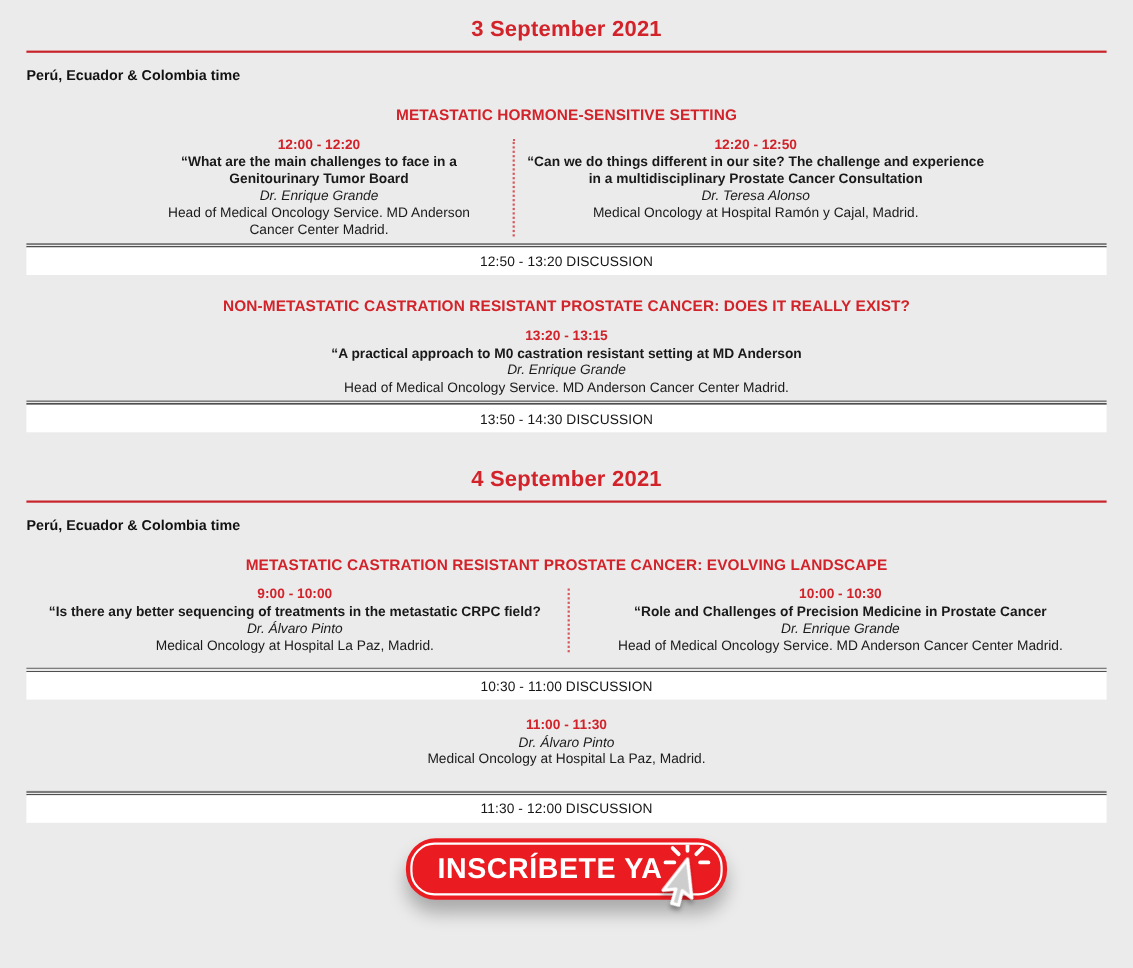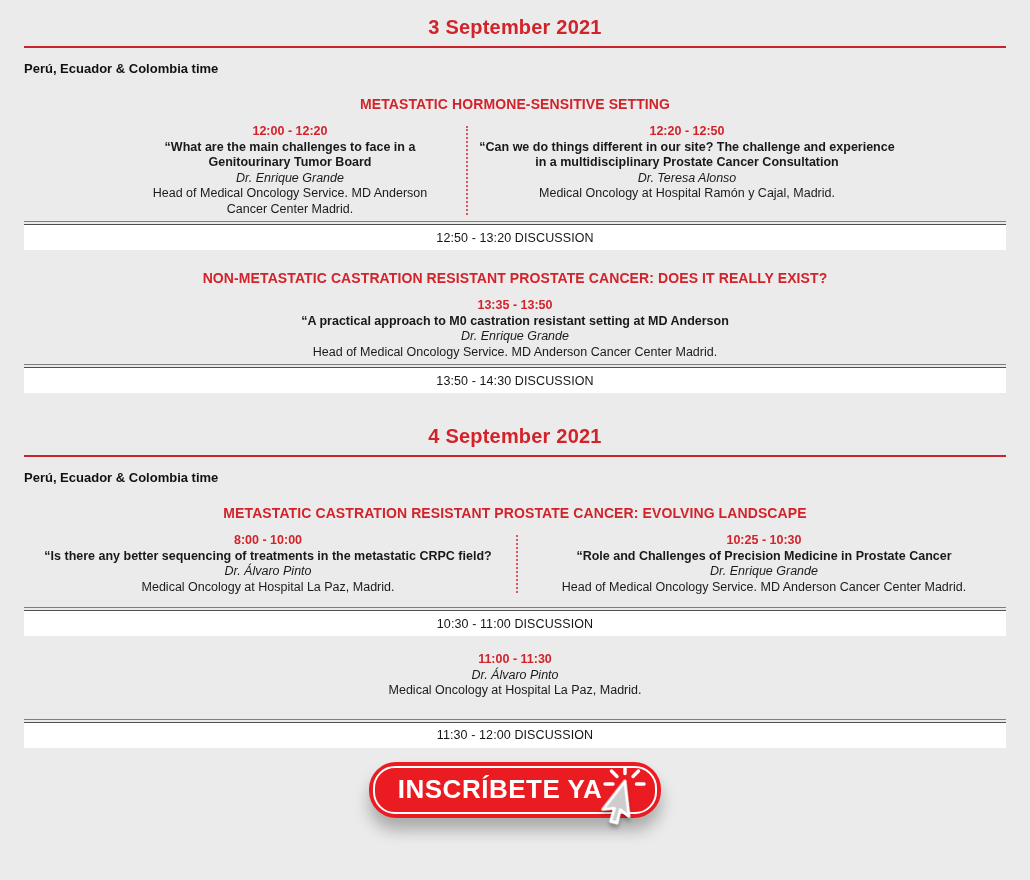--- a/index.html
+++ b/index.html
@@ -111,21 +111,21 @@
     </div>
 
     <div class="disc">
       <div class="disc-top"></div>
       <div class="disc-body">12:50 - 13:20 DISCUSSION</div>
     </div>
 
     <div class="section-heading">NON-METASTATIC CASTRATION RESISTANT PROSTATE CANCER: DOES IT REALLY EXIST?</div>
 
     <div class="single-session session">
-      <div class="time">13:35 - 13:50</div>
+      <div class="time">13:20 - 13:15</div>
       <div class="title">“A practical approach to M0 castration resistant setting at MD Anderson</div>
       <div class="speaker">Dr. Enrique Grande</div>
       <div class="affiliation">Head of Medical Oncology Service. MD Anderson Cancer Center Madrid.</div>
     </div>
 
     <div class="disc" style="margin-top:4px;">
       <div class="disc-top"></div>
       <div class="disc-body">13:50 - 14:30 DISCUSSION</div>
     </div>
   </div>
@@ -134,28 +134,28 @@
 
   <div>
     <div class="date-title">4 September 2021</div>
     <hr class="red-rule">
     <div class="tz-label">Perú, Ecuador &amp; Colombia time</div>
 
     <div class="section-heading">METASTATIC CASTRATION RESISTANT PROSTATE CANCER: EVOLVING LANDSCAPE</div>
 
     <div class="pair day2-pair">
       <div class="col-left session">
-        <div class="time">8:00 - 10:00</div>
+        <div class="time">9:00 - 10:00</div>
         <div class="title">“Is there any better sequencing of treatments in the metastatic CRPC field?</div>
         <div class="speaker">Dr. Álvaro Pinto</div>
         <div class="affiliation">Medical Oncology at Hospital La Paz, Madrid.</div>
       </div>
       <div class="pair-divider"></div>
       <div class="col-right session">
-        <div class="time">10:25 - 10:30</div>
+        <div class="time">10:00 - 10:30</div>
         <div class="title">“Role and Challenges of Precision Medicine in Prostate Cancer</div>
         <div class="speaker">Dr. Enrique Grande</div>
         <div class="affiliation">Head of Medical Oncology Service. MD Anderson Cancer Center Madrid.</div>
       </div>
     </div>
 
     <div class="disc" style="margin-top:12px;border-radius:13px;">
       <div class="disc-top"></div>
       <div class="disc-body">10:30 - 11:00 DISCUSSION</div>
     </div>

